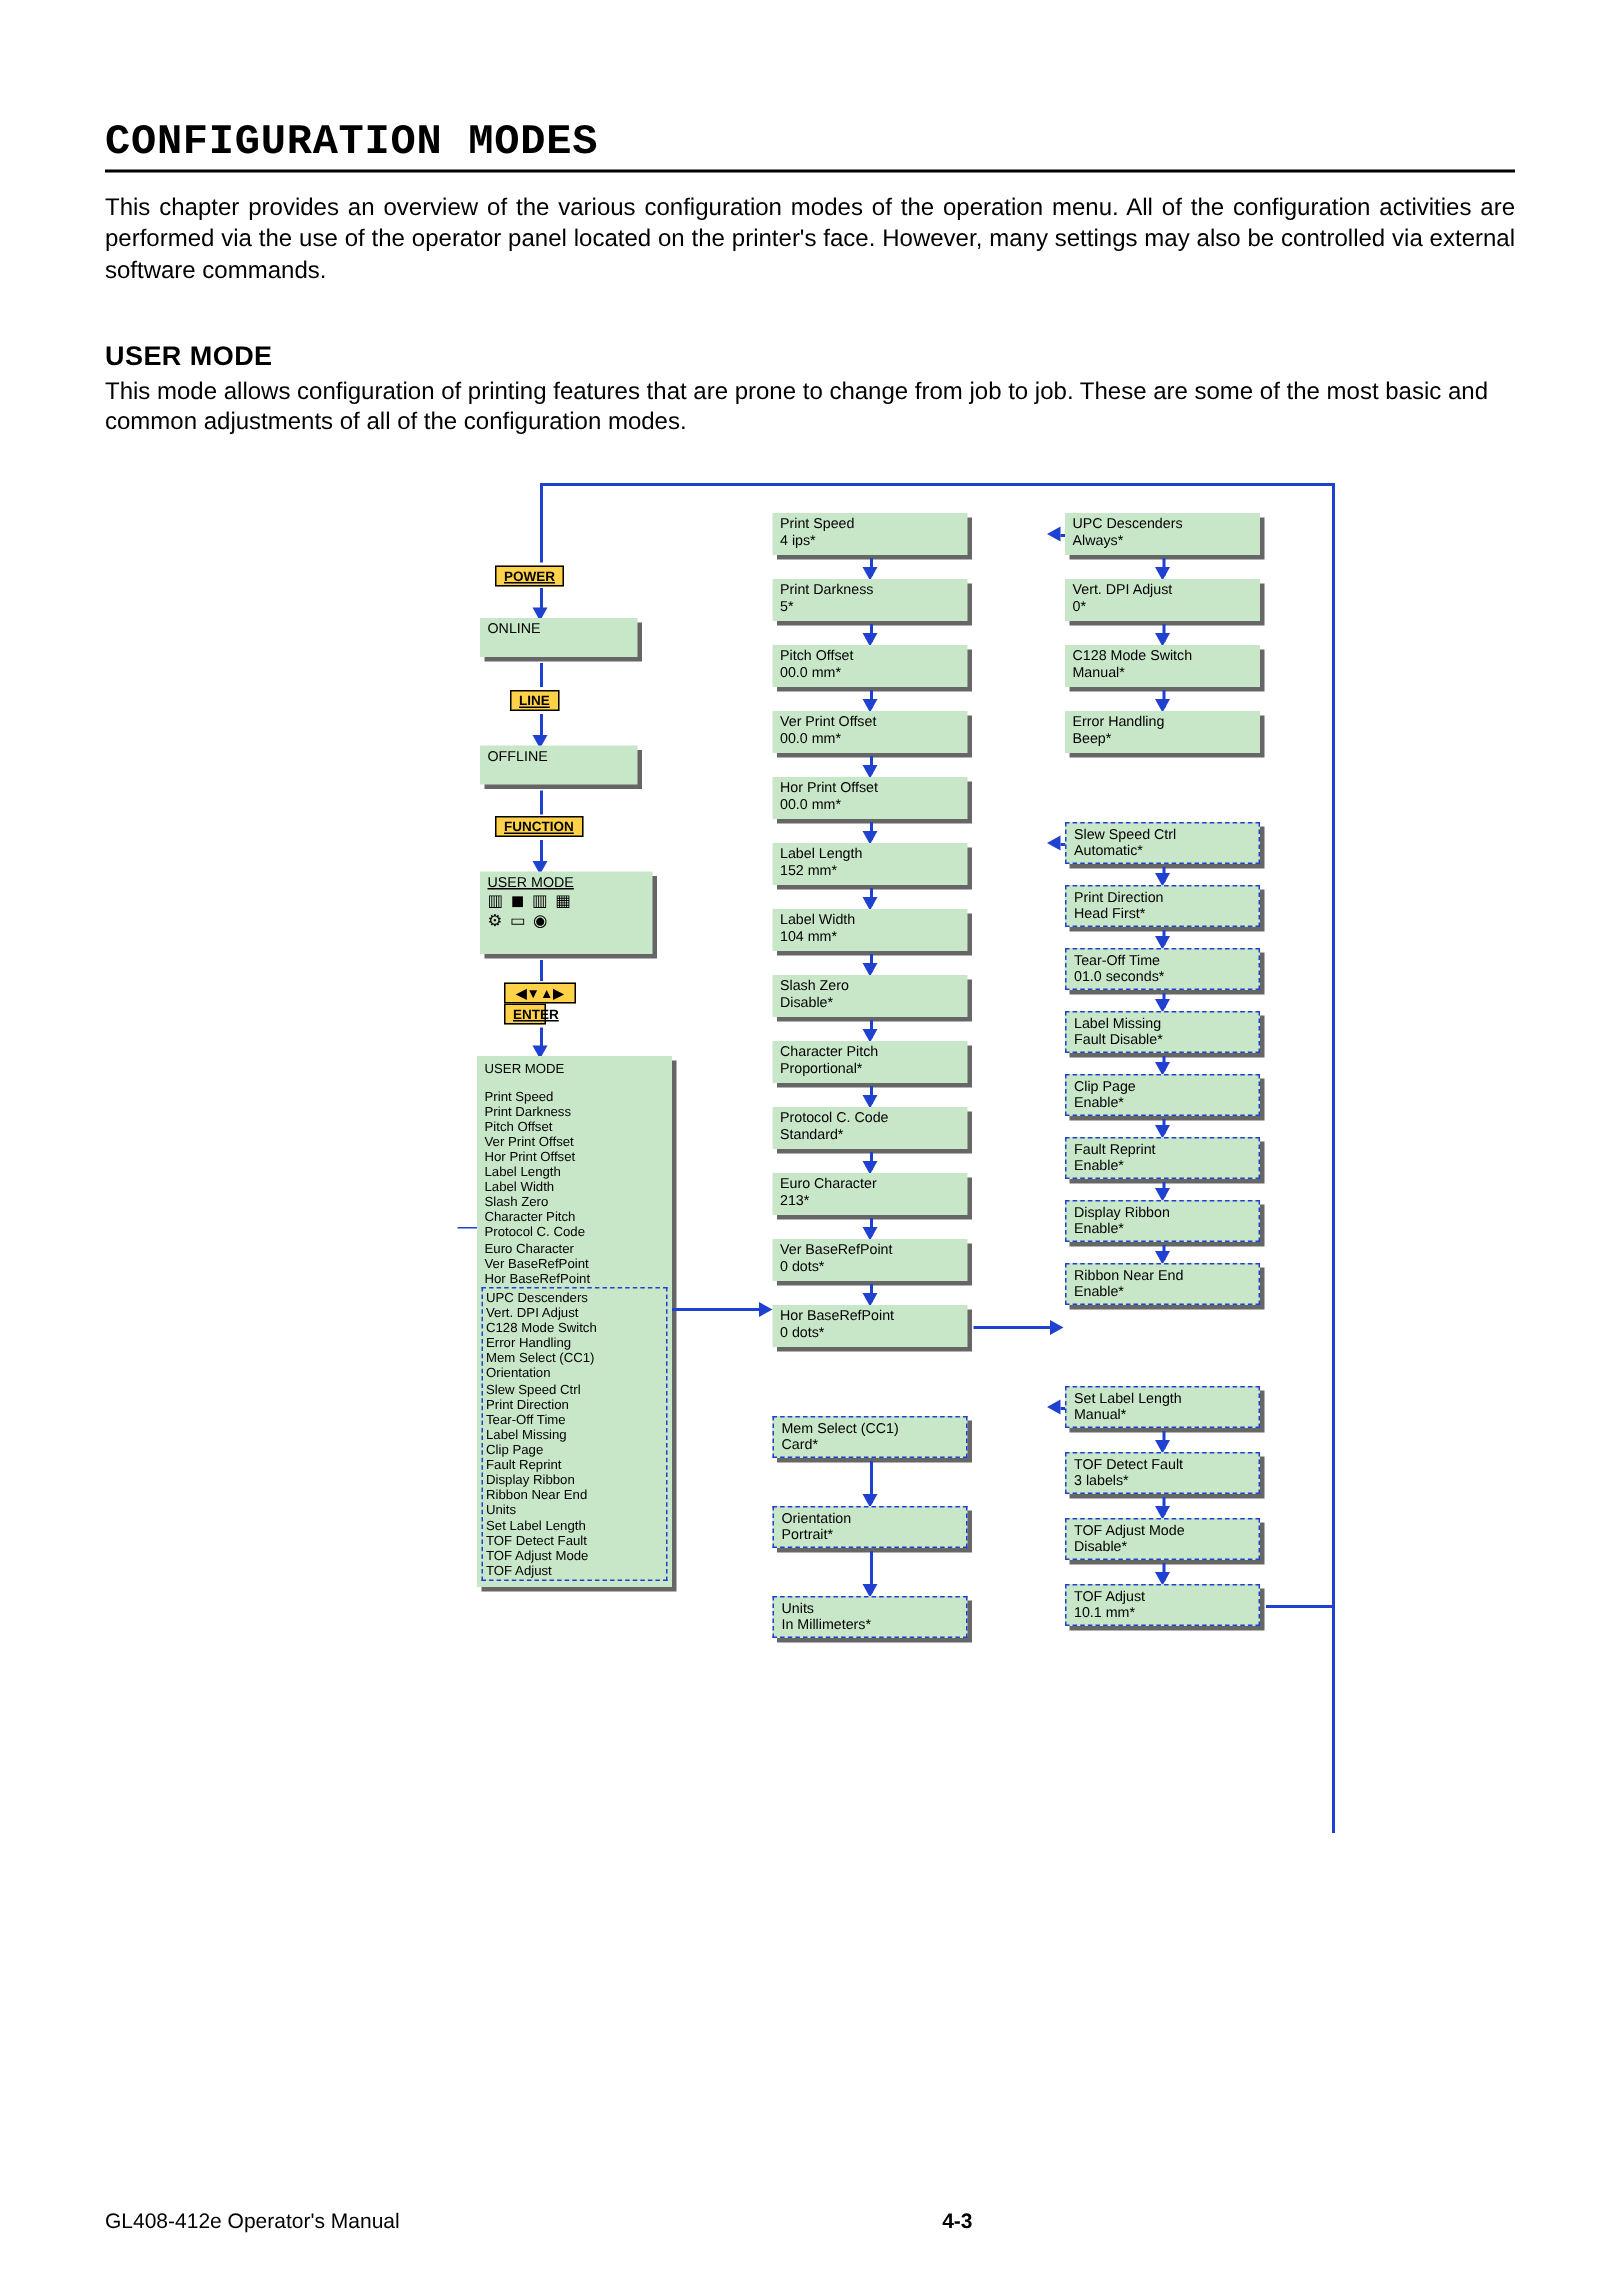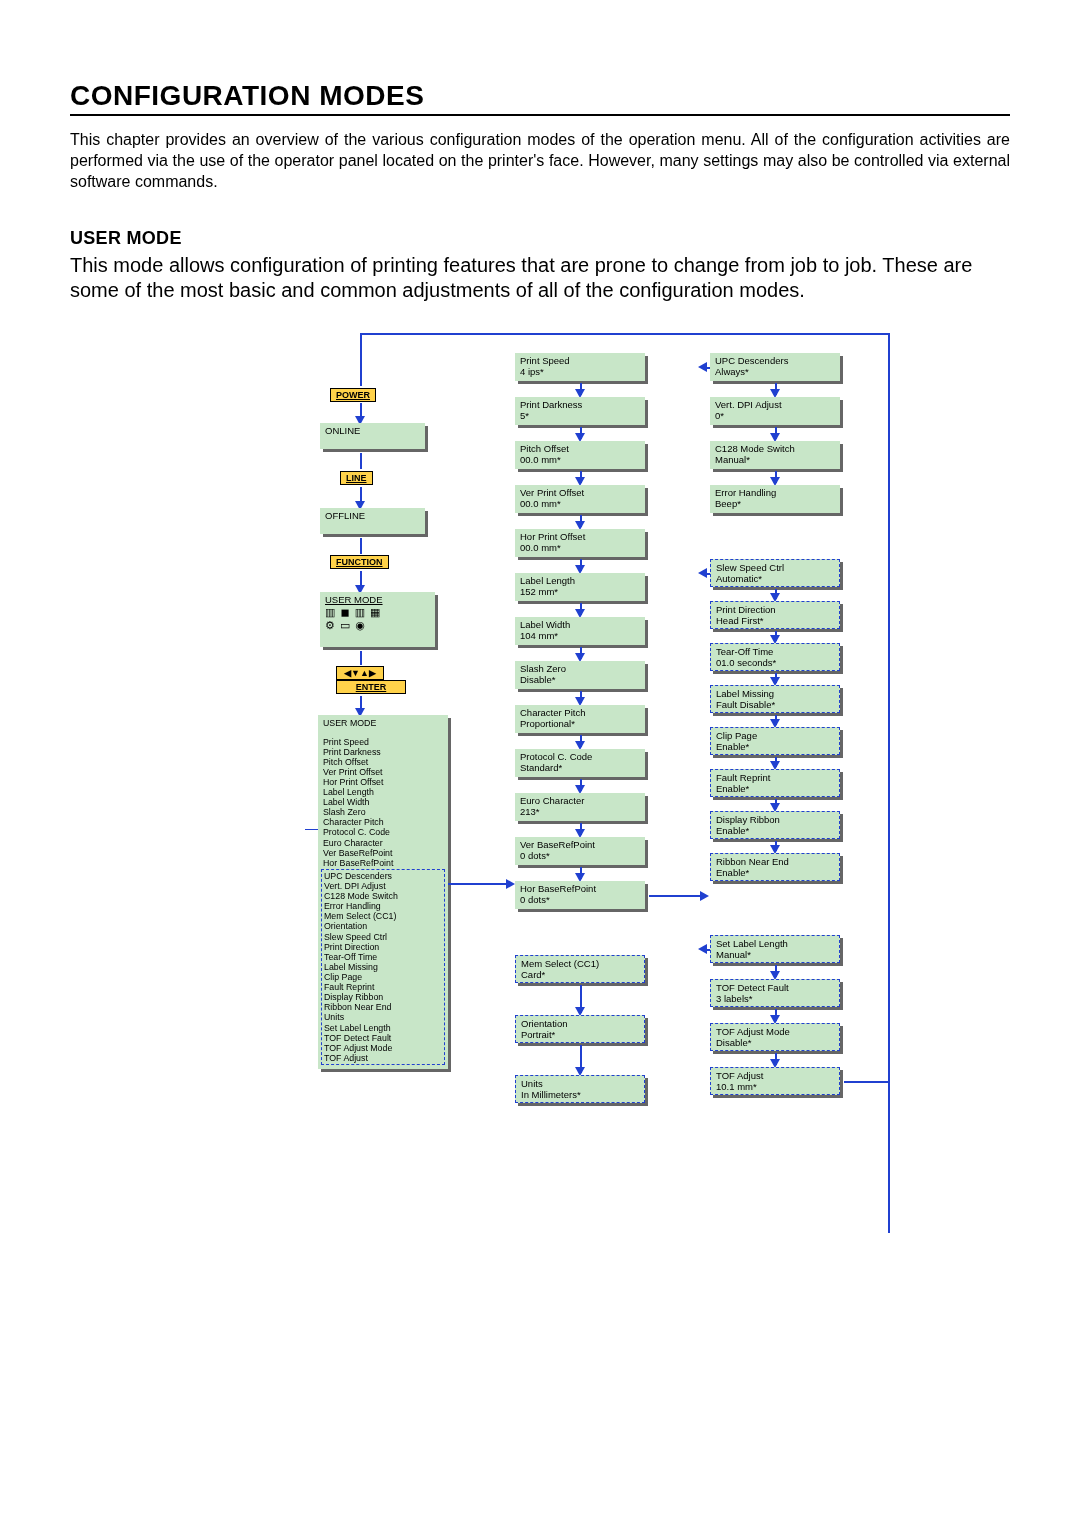--- a/index.html
+++ b/index.html
@@ -20,20 +20,21 @@
     text-align: center;
     font-size: 13px;
     font-weight: bold;
     margin-bottom: 36px;
   }
   .title {
     font-size: 28px;
     font-weight: bold;
     letter-spacing: 0.5px;
     margin-bottom: 2px;
+    font-family: Liberation Mono, monospace;
   }
   .title-rule {
     height: 2px;
     background: #000;
     margin-bottom: 14px;
   }
   .body-text {
     font-size: 16px;
     line-height: 1.3;
     text-align: justify;
@@ -41,21 +42,21 @@
     margin-bottom: 14px;
   }
   .subhead {
     font-size: 18px;
     font-weight: bold;
     margin-top: 36px;
     margin-bottom: 4px;
     letter-spacing: 0.3px;
   }
   .sub-body {
-    font-size: 20px;
+    font-size: 16px;
     line-height: 1.25;
     margin-bottom: 8px;
   }
   .figure-wrap {
     position: relative;
     width: 940px;
     height: 930px;
     margin: 20px auto 0 auto;
   }
   .figure-caption {
@@ -189,21 +190,21 @@
     <div class="fc-btn under" style="left:260px; top:232px;">FUNCTION</div>
     <div class="fc-line" style="left:290px; top:248px; width:2px; height:16px;"></div>
     <div class="fc-arrow-down" style="left:285px; top:262px;"></div>
     <div class="fc-box" style="left:250px; top:269px; width:115px; height:55px;">
       <span class="l1" style="text-decoration: underline;">USER MODE</span>
       <span style="font-size:11px; letter-spacing:1px;">▥ ◼ ▥ ▦<br>⚙ ▭ ◉</span>
     </div>
 
     <div class="fc-line" style="left:290px; top:328px; width:2px; height:14px;"></div>
     <div class="fc-btn" style="left:266px; top:343px; text-align:center; width:48px;">◀▼▲▶</div>
-    <div class="fc-btn under" style="left:266px; top:357px; text-align:center; width:70px;">ENTER</div>
+    <div class="fc-btn under" style="left:266px; top:357px; text-align:center; width:28px;">ENTER</div>
     <div class="fc-line" style="left:290px; top:373px; width:2px; height:14px;"></div>
     <div class="fc-arrow-down" style="left:285px; top:385px;"></div>
 
     <div class="fc-menu" id="big-menu" style="left:248px; top:392px; width:130px;"><span class="menu-item" style="margin-bottom:8px;">USER MODE</span><span class="menu-item">Print Speed</span><span class="menu-item">Print Darkness</span><span class="menu-item">Pitch Offset</span><span class="menu-item">Ver Print Offset</span><span class="menu-item">Hor Print Offset</span><span class="menu-item">Label Length</span><span class="menu-item">Label Width</span><span class="menu-item">Slash Zero</span><span class="menu-item">Character Pitch</span><span class="menu-item">Protocol C. Code</span><span class="menu-item">Euro Character</span><span class="menu-item">Ver BaseRefPoint</span><span class="menu-item">Hor BaseRefPoint</span><span class="menu-hr"></span><span class="dashed-grp" style="display:block; padding:1px 2px; margin:1px -2px;"><span class="menu-item">UPC Descenders</span><span class="menu-item">Vert. DPI Adjust</span><span class="menu-item">C128 Mode Switch</span><span class="menu-item">Error Handling</span><span class="menu-hr"></span><span class="menu-item">Mem Select (CC1)</span><span class="menu-item">Orientation</span><span class="menu-hr"></span><span class="menu-item">Slew Speed Ctrl</span><span class="menu-item">Print Direction</span><span class="menu-item">Tear-Off Time</span><span class="menu-item">Label Missing</span><span class="menu-item">Clip Page</span><span class="menu-item">Fault Reprint</span><span class="menu-item">Display Ribbon</span><span class="menu-item">Ribbon Near End</span><span class="menu-hr"></span><span class="menu-item">Units</span><span class="menu-hr"></span><span class="menu-item">Set Label Length</span><span class="menu-item">TOF Detect Fault</span><span class="menu-item">TOF Adjust Mode</span><span class="menu-item">TOF Adjust</span></span></div>
 
 
     <div class="fc-line" style="left:235px; top:506px; width:13px; height:1px;"></div>
 
     <div id="col2">
         <div style="position: absolute; left: 0px; top: 0px; width: 100%; height: 100%;">
@@ -421,13 +422,17 @@
     <div class="fc-line" style="left:818px; top:10px; width:2px; height:900px;"></div>
 
     <div class="fc-line" style="left:378px; top:560px; width:60px; height:2px;"></div>
     <div class="fc-arrow-right" style="left:436px; top:556px;"></div>
 
   <div class="fc-line" style="left: 774px; top: 758px; width: 44px; height: 2px;"></div>
       <div class="fc-line" style="left: 579px; top: 572px; width: 55px; height: 2px;"></div>
       <div class="fc-arrow-right" style="left: 630px; top: 568px;"></div>
     </div>
 
+  <div class="footer">
+    <span class="left">GL408-412e Operator's Manual</span>
+    <div class="center">4-3</div>
+  </div>
 </div>
 
 </body></html>

